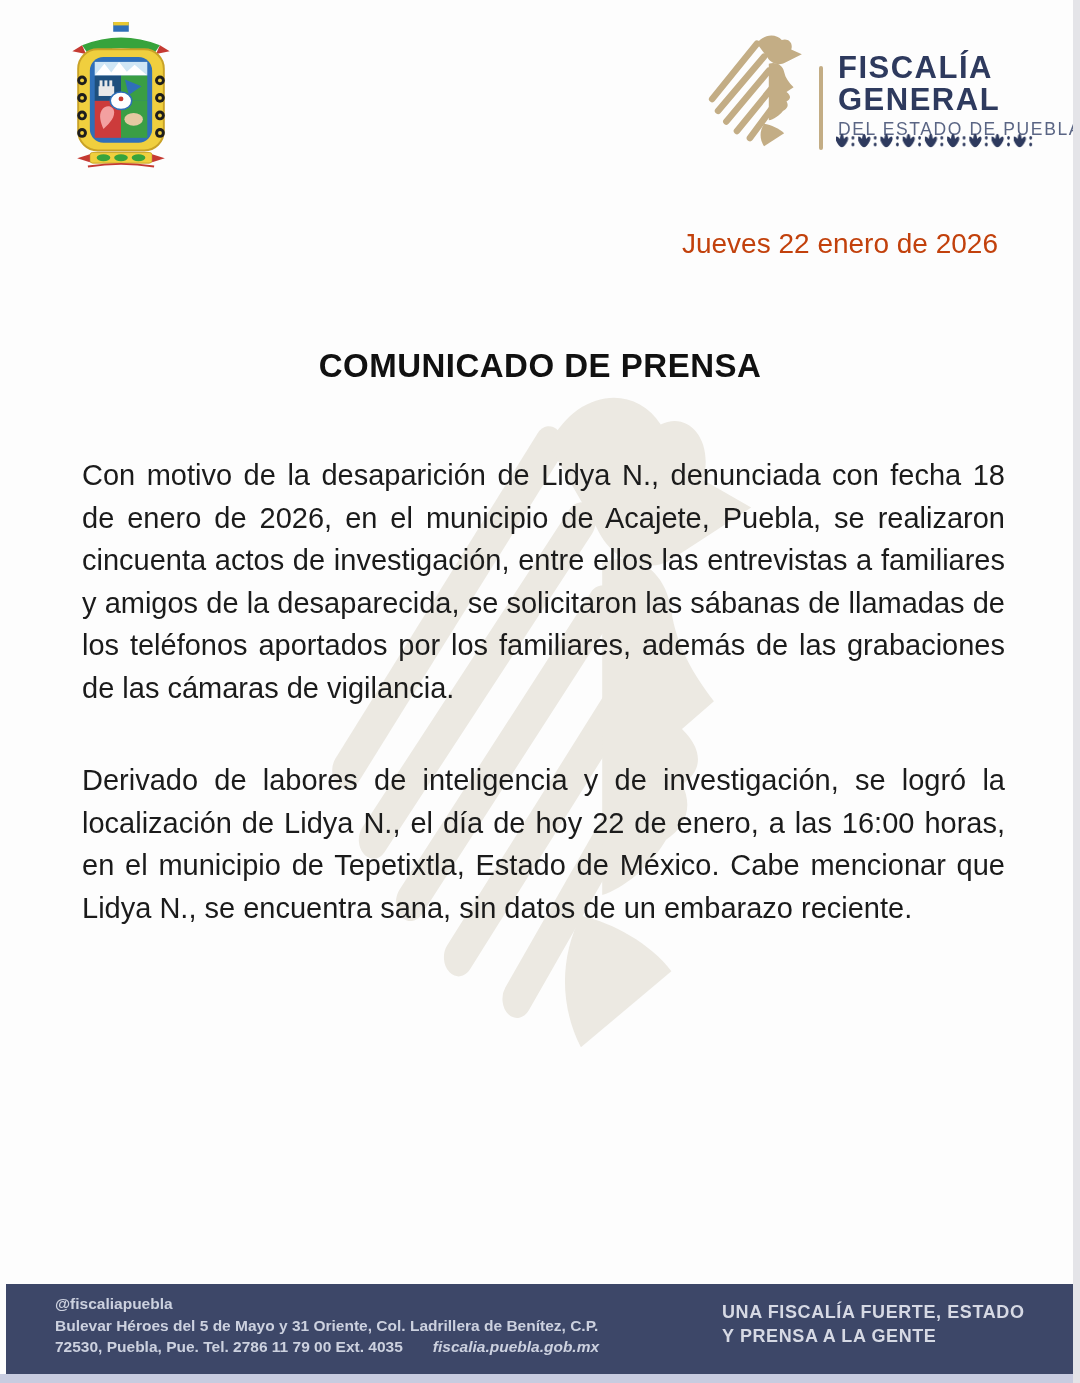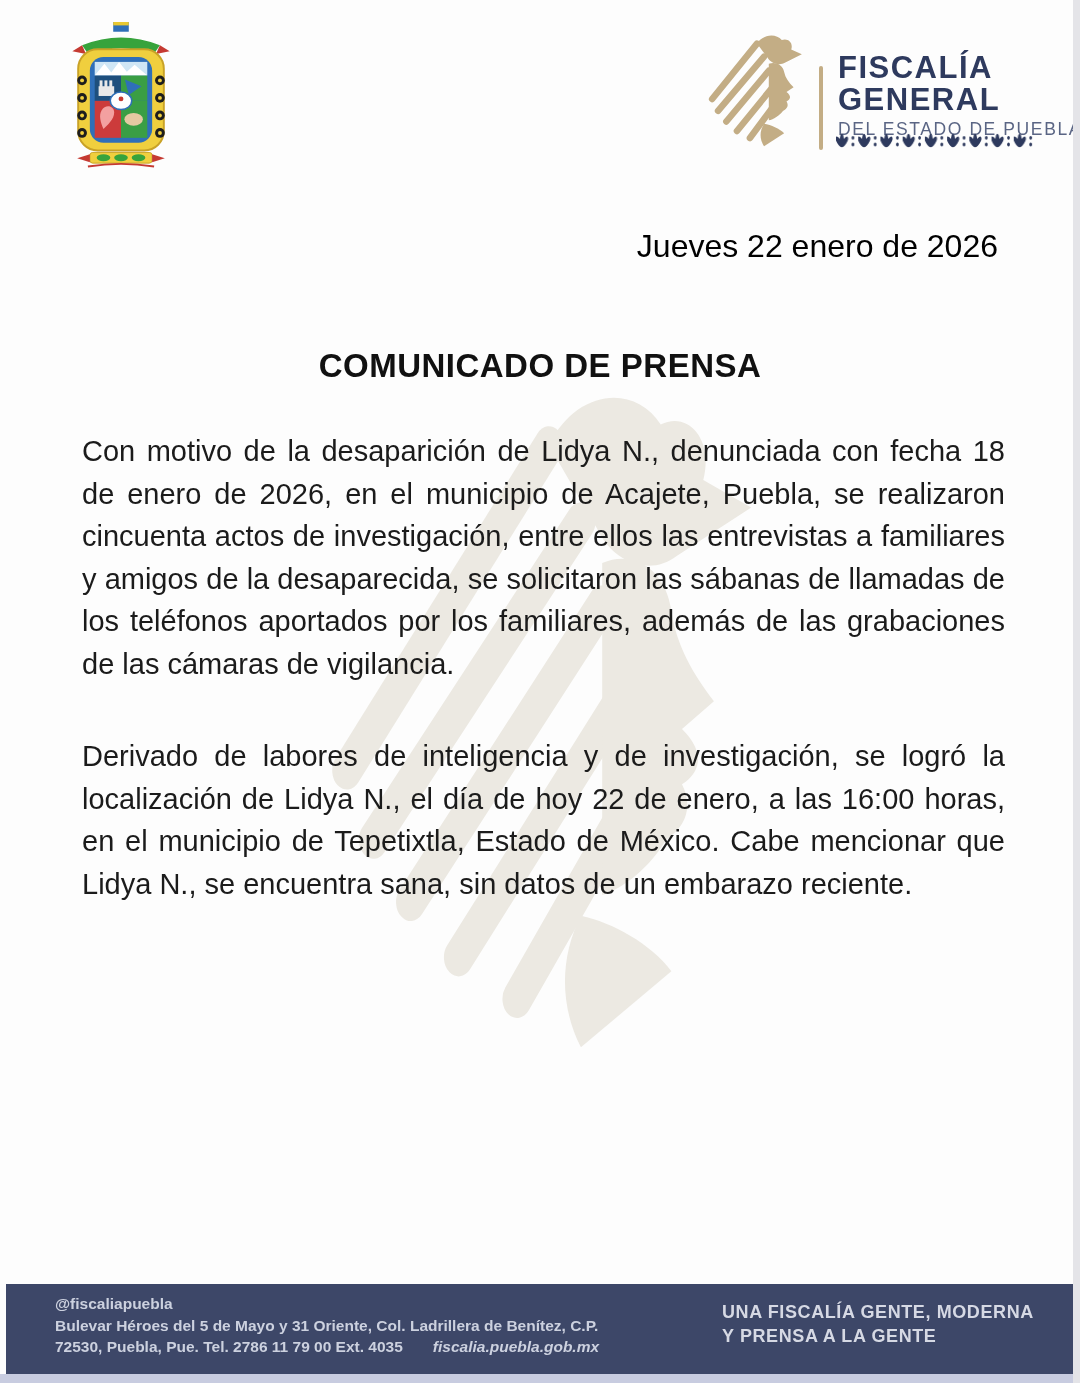--- a/index.html
+++ b/index.html
@@ -50,38 +50,38 @@
   .brand .w3{
     margin-top:3px;font-size:17.5px;letter-spacing:1.6px;
     color:var(--navy-soft);font-weight:normal;white-space:nowrap;
   }
   .brand .pattern{
     position:absolute;left:138px;top:104px;width:200px;height:20px;
     color:var(--navy);
   }
   .date-line{
     position:absolute;top:228px;right:82px;
-    font-size:32px;color:#000000;
+    font-size:28px;color:#c2410c;
   }
   
   .doc-title{
     position:absolute;top:347px;left:0;width:1080px;
     text-align:center;font-weight:bold;font-size:33px;
     letter-spacing:.5px;color:#111;
   }
   .watermark{
     position:absolute;left:283px;top:383px;width:532px;height:692px;
     color:var(--watermark);pointer-events:none;
   }
   .content{
     position:absolute;left:82px;top:430px;width:923px;
   }
   .content p{
     font-size:29px;line-height:42.5px;color:var(--body-text);
-    text-align:justify;margin-bottom:50px;
+    text-align:justify;margin-bottom:50px;margin-top:24px;
   }
   
   .footer-bar{
     position:absolute;left:6px;right:4px;top:1284px;height:116px;
     background:var(--footer-bg);
   }
   .footer-left{
     position:absolute;left:49px;top:9px;
     color:var(--footer-text);font-weight:bold;
     font-size:15.5px;line-height:21.5px;
@@ -214,20 +214,20 @@
 
   <div class="footer-bar">
     <div class="footer-left">
       <div>@fiscaliapuebla</div>
       <div>Bulevar Héroes del 5 de Mayo y 31 Oriente, Col. Ladrillera de Benítez, C.P.</div>
       <div>
         <span>72530, Puebla, Pue. Tel. 2786 11 79 00 Ext. 4035</span><span class="site">fiscalia.puebla.gob.mx</span>
       </div>
     </div>
     <div class="footer-right">
-      <div>UNA FISCALÍA GENTE, MODERNA</div>
+      <div>UNA FISCALÍA FUERTE, ESTADO</div>
       <div>Y PRENSA A LA GENTE</div>
     </div>
   </div>
   <div class="footer-strip"></div>
 
   <div class="edge-strip"></div>
 </div>
 
 </body></html>

